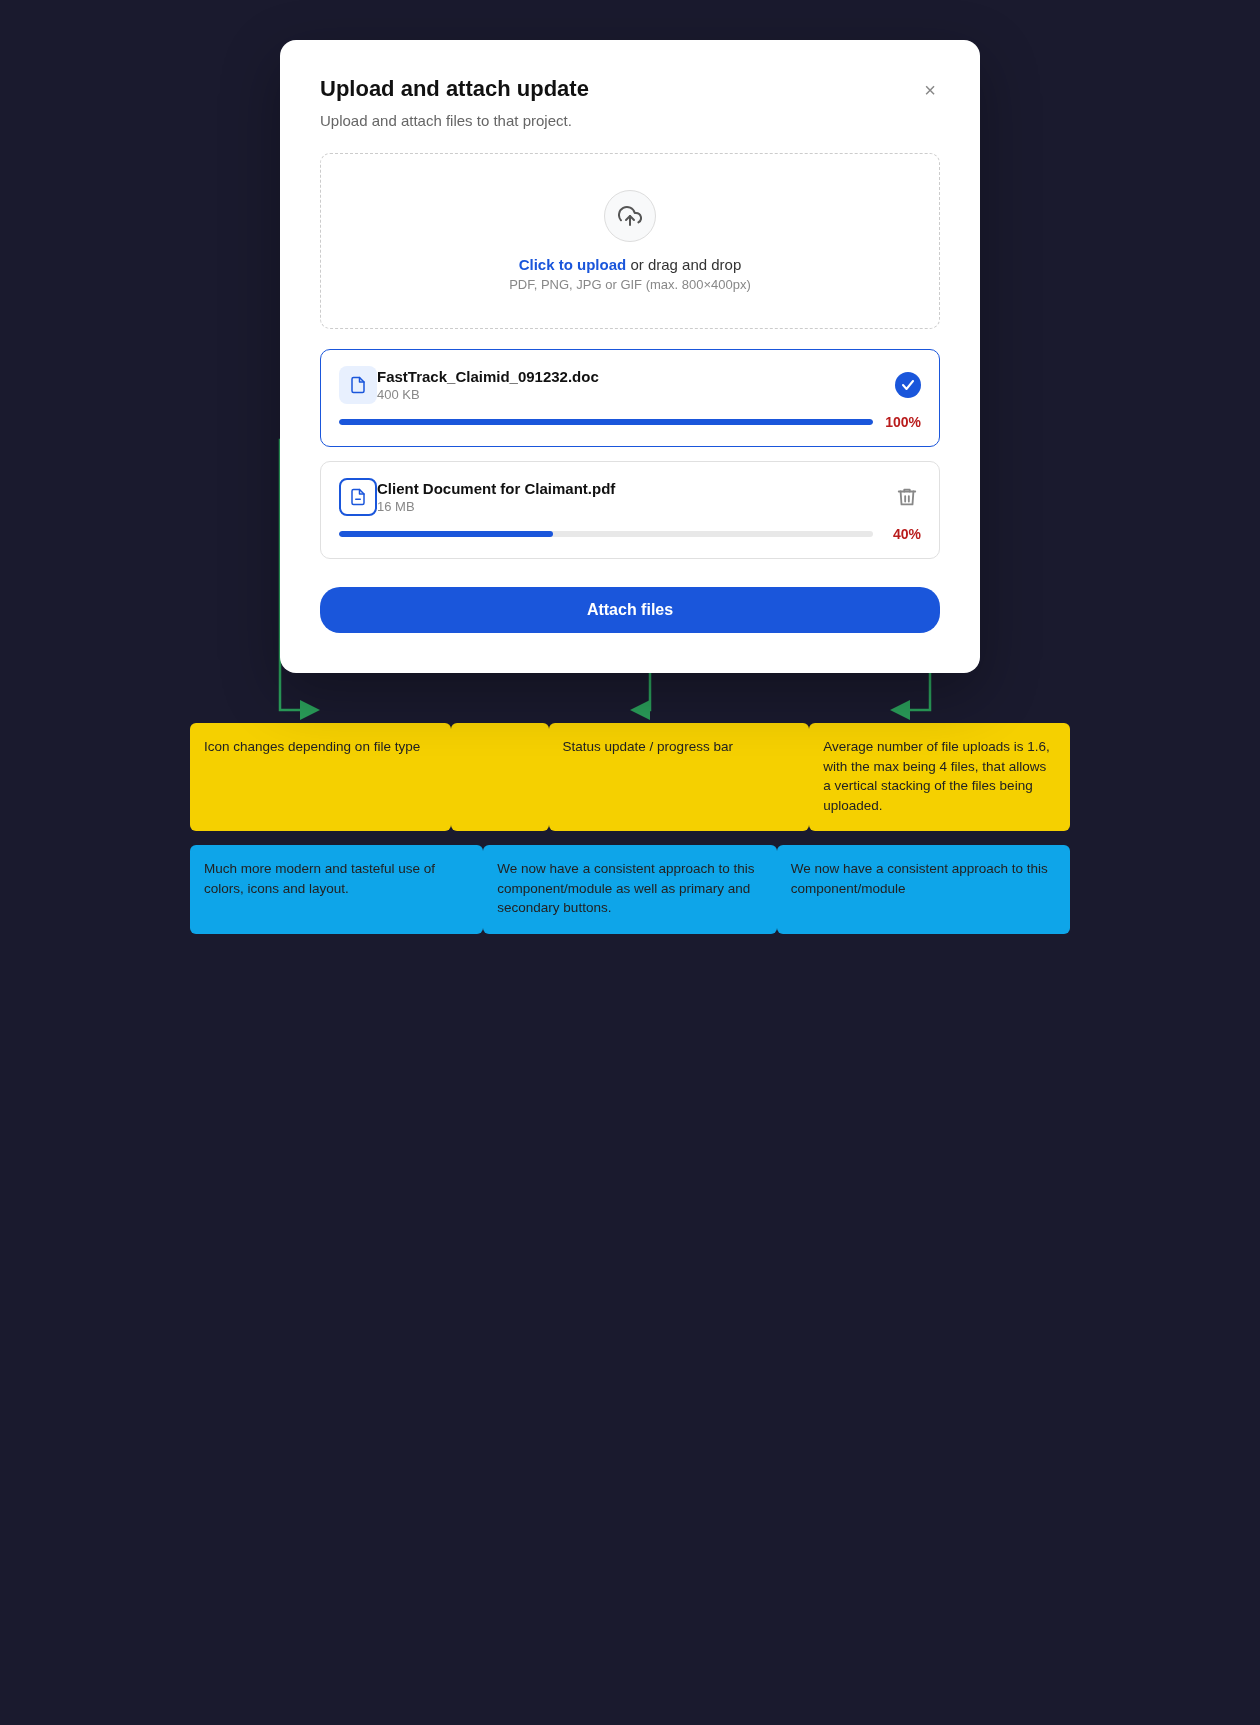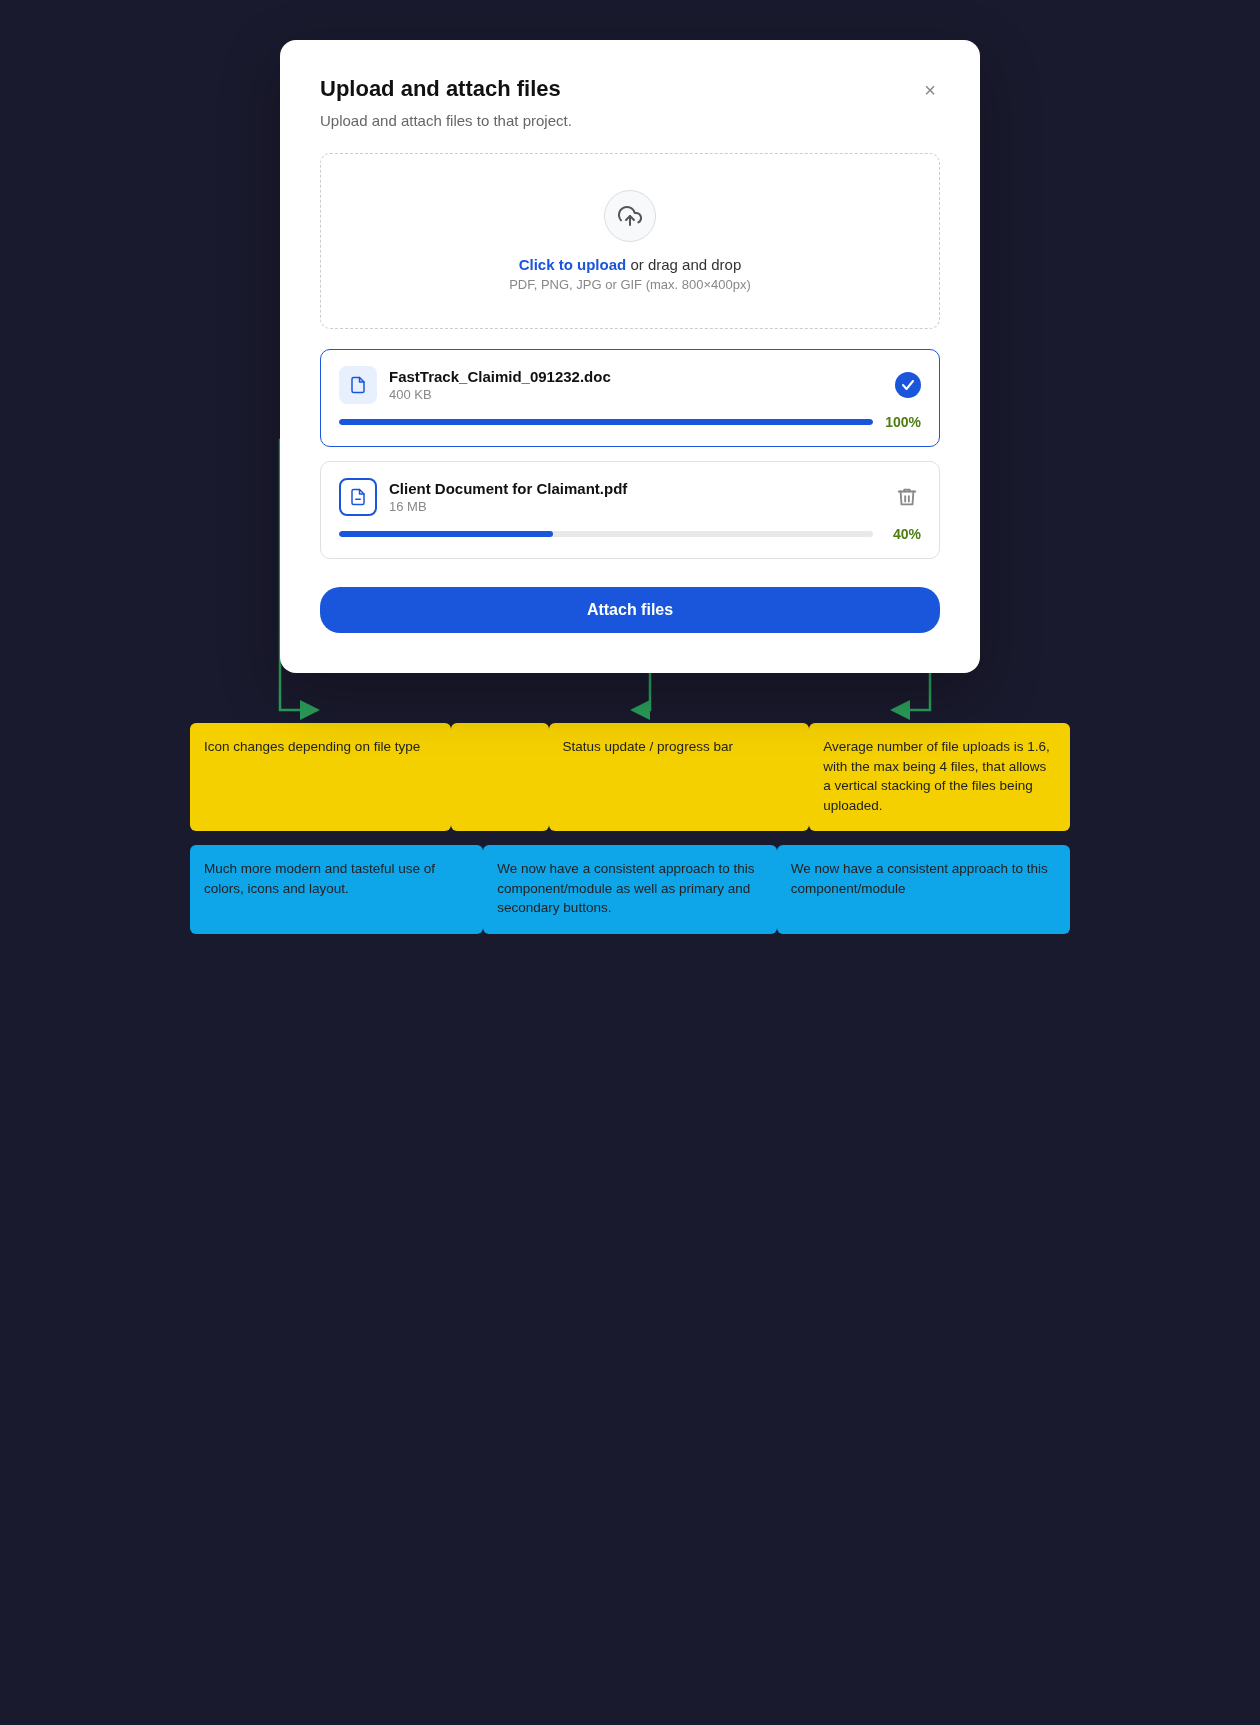--- a/index.html
+++ b/index.html
@@ -124,21 +124,20 @@
     .file-item-header {
       display: flex;
       align-items: center;
       justify-content: space-between;
       margin-bottom: 10px;
     }
 
     .file-info {
       display: flex;
       align-items: center;
-      gap: 12px;
       justify-content: space-between;
     }
 
     .file-icon-wrap {
       width: 38px;
       height: 38px;
       background: #e8f0fe;
       border-radius: 8px;
       display: flex;
       align-items: center;
@@ -211,21 +210,21 @@
 
     .progress-bar-fill {
       height: 100%;
       background: #1a56db;
       border-radius: 3px;
     }
 
     .progress-pct {
       font-size: 14px;
       font-weight: 600;
-      color: #4d7c0f;
+      color: #b91c1c;
       min-width: 38px;
       text-align: right;
     }
 
     
     .modal-footer {
       display: flex;
       gap: 16px;
       margin-top: 28px;
     }
@@ -330,21 +329,21 @@
         <marker id="arr" markerWidth="8" markerHeight="8" refX="4" refY="4" orient="auto">
           <path d="M0,0 L0,8 L8,4 z" fill="#2a9e5a"></path>
         </marker>
       </defs>
     </svg>
 
     <div class="modal-row">
       <div class="modal">
 
         <div class="modal-header">
-          <h2 class="modal-title">Upload and attach files</h2>
+          <h2 class="modal-title">Upload and attach update</h2>
           <button class="close-btn">×</button>
         </div>
         <p class="modal-subtitle">Upload and attach files to that project.</p>
 
         <div class="upload-area">
           <div class="upload-icon-wrap">
             <svg viewBox="0 0 24 24" fill="none" stroke="currentColor" stroke-width="2" stroke-linecap="round" stroke-linejoin="round">
               <polyline points="16 16 12 12 8 16"></polyline>
               <line x1="12" y1="12" x2="12" y2="21"></line>
               <path d="M20.39 18.39A5 5 0 0 0 18 9h-1.26A8 8 0 1 0 3 16.3"></path>

